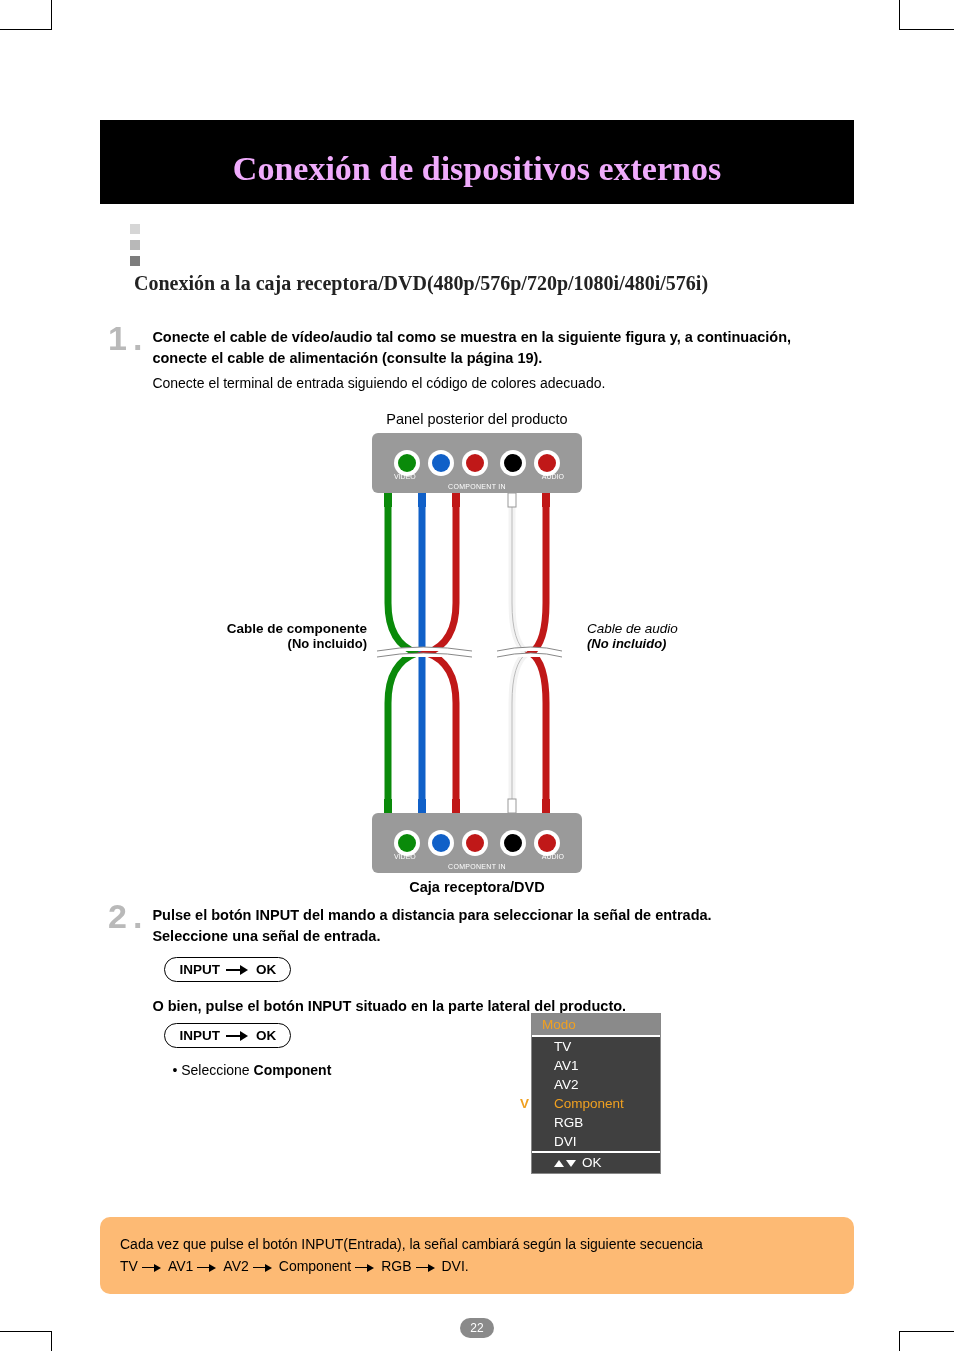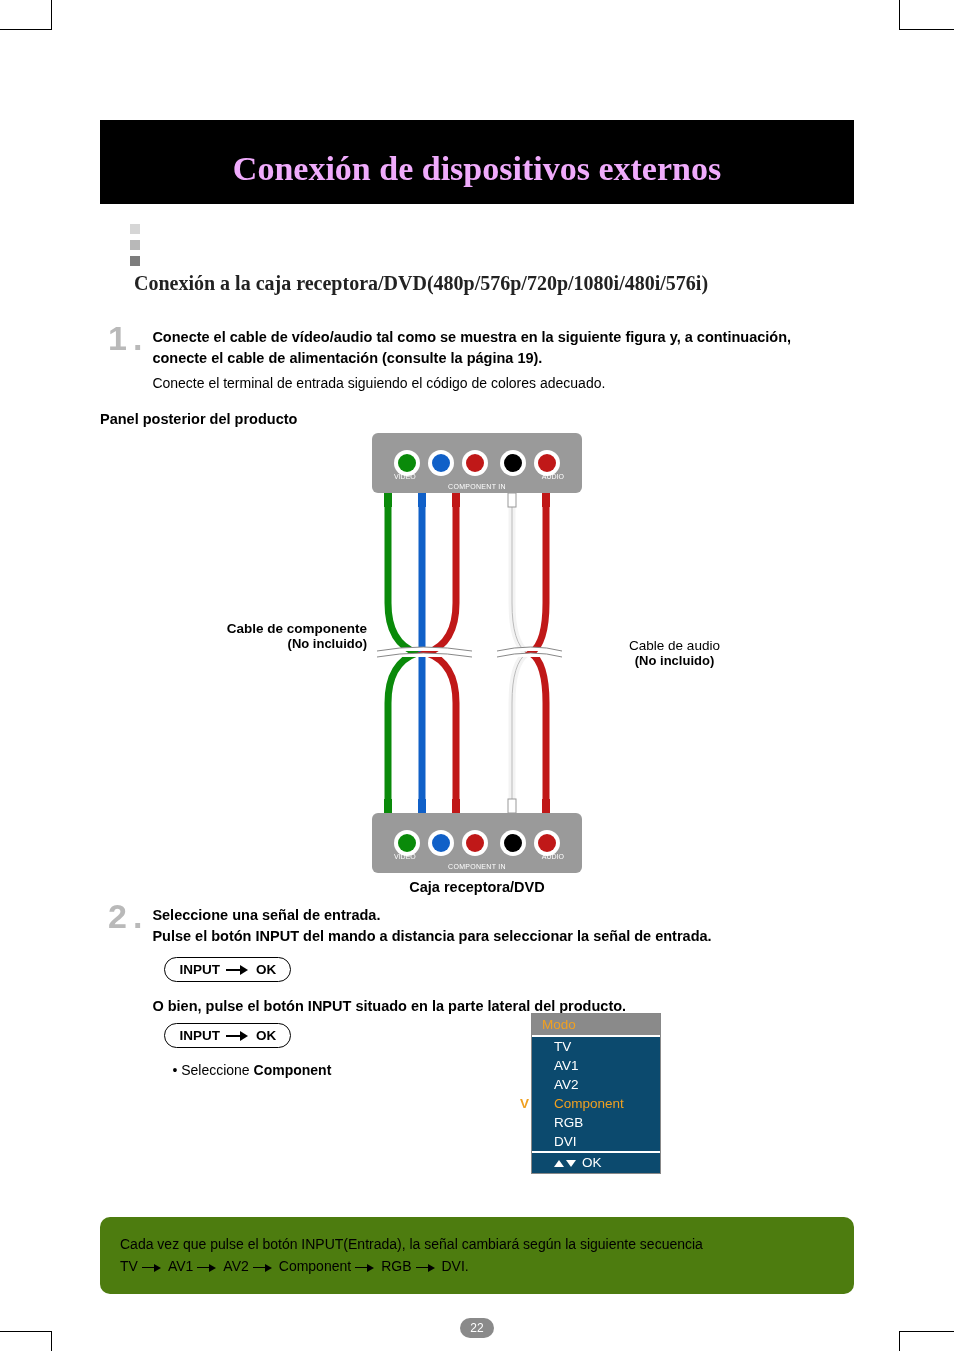--- a/index.html
+++ b/index.html
@@ -31,59 +31,59 @@
   .sq1 { background:#d6d6d6;} .sq2 { background:#b8b8b8;} .sq3 { background:#7d7d7d;}
   .subtitle-text { font-family: Georgia, 'Times New Roman', serif; font-size:20px; font-weight:bold; color:#222; margin-left:4px;}
 
   .step { display:flex; align-items:flex-start; padding:0 8px;}
   .step-num { font-family: Arial, sans-serif; font-size:34px; font-weight:bold; color:#b9b9b9; line-height:1; margin-right:6px;}
   .dot-after-num { font-size:34px; font-weight:bold; color:#b9b9b9; line-height:1; margin-right:10px;}
   .step-body { flex:1; padding-top:6px;}
   .step-bold { font-size:14.5px; font-weight:bold; line-height:1.45;}
   .step-sub { font-size:14px; margin-top:6px; margin-bottom:10px; padding-left:0;}
 
-  .panel-label { font-size:14.5px; font-weight:bold; margin-top:10px; margin-bottom:6px;}
+  .panel-label { font-size:14.5px; font-weight:normal; text-align:center; margin-top:10px; margin-bottom:6px;}
 
   
   .diagram-wrap { position:relative; height:440px; margin:0 auto; width:570px;}
   .terminal-box { position:absolute; width:210px; height:60px; background:#9a9a9a; border-radius:6px; display:flex; align-items:center; justify-content:center; gap:12px; padding:0 10px;}
   .terminal-top { top:0; left:180px;}
   .terminal-bottom { bottom:0; left:180px;}
   .port-group { display:flex; gap:8px; align-items:flex-start;}
   .port { width:26px; height:26px; border-radius:50%; background:#fff; display:flex; align-items:center; justify-content:center; position:relative;}
   .port-inner { width:18px; height:18px; border-radius:50%;}
   .g {background:#0a8a0a;} .b {background:#1060c8;} .r {background:#c01818;} .blk {background:#000;}
   .label-video { position:absolute; bottom:13px; left:22px; color:#fff; font-size:7px;}
   .label-audio { position:absolute; bottom:13px; right:18px; color:#fff; font-size:7px;}
   .label-component { position:absolute; bottom:3px; left:0; right:0; text-align:center; color:#fff; font-size:7px; letter-spacing:0.3px;}
   .cable-label { position:absolute; font-size:13.5px; text-align:center;}
   .cable-label-left { top:188px; left:0; width:175px; text-align:right;}
-  .cable-label-right { top:205px; right:0; width:175px; text-align:center;}
+  .cable-label-right { top:188px; right:0; width:175px; text-align:left;font-style:italic;}
   .not-included { font-weight:bold; font-size:13px;}
   .device-label { font-size:14.5px; font-weight:bold; text-align:center; margin-top:6px;}
 
   
   .input-ok { display:inline-flex; align-items:center; border:1.5px solid #000; border-radius:18px; padding:4px 14px; font-size:13.5px; font-weight:bold; margin:10px 0 14px 12px;text-align:right;}
   .arrow { margin:0 6px; position:relative; width:24px; height:8px;}
   .arrow::before { content:""; position:absolute; left:0; top:3px; width:16px; height:2px; background:#000;}
   .arrow::after { content:""; position:absolute; left:14px; top:-1px; width:0; height:0; border-left:8px solid #000; border-top:5px solid transparent; border-bottom:5px solid transparent;}
   .bullet-line { font-size:14px; padding-left:20px;}
 
-  .modo-box { position:absolute; right:185px; top:0; width:130px; background:#0c4a6e; color:#fff; font-size:13.5px; border:1px solid #888;}
+  .modo-box { position:absolute; right:185px; top:0; width:130px; background:#404040; color:#fff; font-size:13.5px; border:1px solid #888;}
   .modo-wrap { position:relative; margin-top:-4px; height:190px;}
   .modo-title { color:#f0a020; background:#8a8a8a; padding:3px 10px; border-bottom:2px solid #fff;}
   .modo-item { padding:2px 10px 2px 22px;}
   .modo-selected { color:#f0a020; position:relative;}
   .modo-selected::before { content:"V"; color:#f0a020; position:absolute; left:-12px; font-weight:bold;}
   .modo-footer { border-top:2px solid #fff; padding:2px 10px 3px 22px; position:relative;}
   .tri-up, .tri-down { display:inline-block; width:0; height:0; border-left:5px solid transparent; border-right:5px solid transparent;}
   .tri-up { border-bottom:7px solid #fff; margin-right:2px;}
   .tri-down { border-top:7px solid #fff; margin-right:6px;}
 
-  .note-box { background:#4d7c0f; border-radius:10px; padding:16px 20px; font-size:14px; line-height:1.6; margin:14px 0 0;}
+  .note-box { background:#fdba74; border-radius:10px; padding:16px 20px; font-size:14px; line-height:1.6; margin:14px 0 0;}
   .seq-arrow { display:inline-block; position:relative; width:22px; height:8px; vertical-align:middle; margin:0 4px;}
   .seq-arrow::before { content:""; position:absolute; left:0; top:3px; width:14px; height:1.6px; background:#000;}
   .seq-arrow::after { content:""; position:absolute; left:12px; top:0; width:0; height:0; border-left:7px solid #000; border-top:4px solid transparent; border-bottom:4px solid transparent;}
 
   .page-num { width:34px; height:20px; background:#8a8a8a; color:#fff; font-size:12px; text-align:center; line-height:20px; border-radius:10px; margin:24px auto 0;}
 </style>
 </head>
 <body>
 
 <div class="crop-tl"></div>
@@ -208,22 +208,22 @@
       <span class="label-audio">AUDIO</span>
       <span class="label-component">COMPONENT IN</span>
     </div>
   </div>
   <div class="device-label">Caja receptora/DVD</div>
 
   <div class="step" style="margin-top:4px;">
     <span class="step-num">2</span>
     <span class="dot-after-num">.</span>
     <div class="step-body">
+      <div class="step-bold">Pulse el botón INPUT del mando a distancia para seleccionar la señal de entrada.</div>
       <div class="step-bold">Seleccione una señal de entrada.</div>
-      <div class="step-bold">Pulse el botón INPUT del mando a distancia para seleccionar la señal de entrada.</div>
       <div class="input-ok">
         <span>INPUT</span>
         <span class="arrow"></span>
         <span>OK</span>
       </div>
       <div class="step-bold">O bien, pulse el botón INPUT situado en la parte lateral del producto.</div>
 
       <div class="modo-wrap">
         <div style="display:inline-block;">
           <div class="input-ok">

